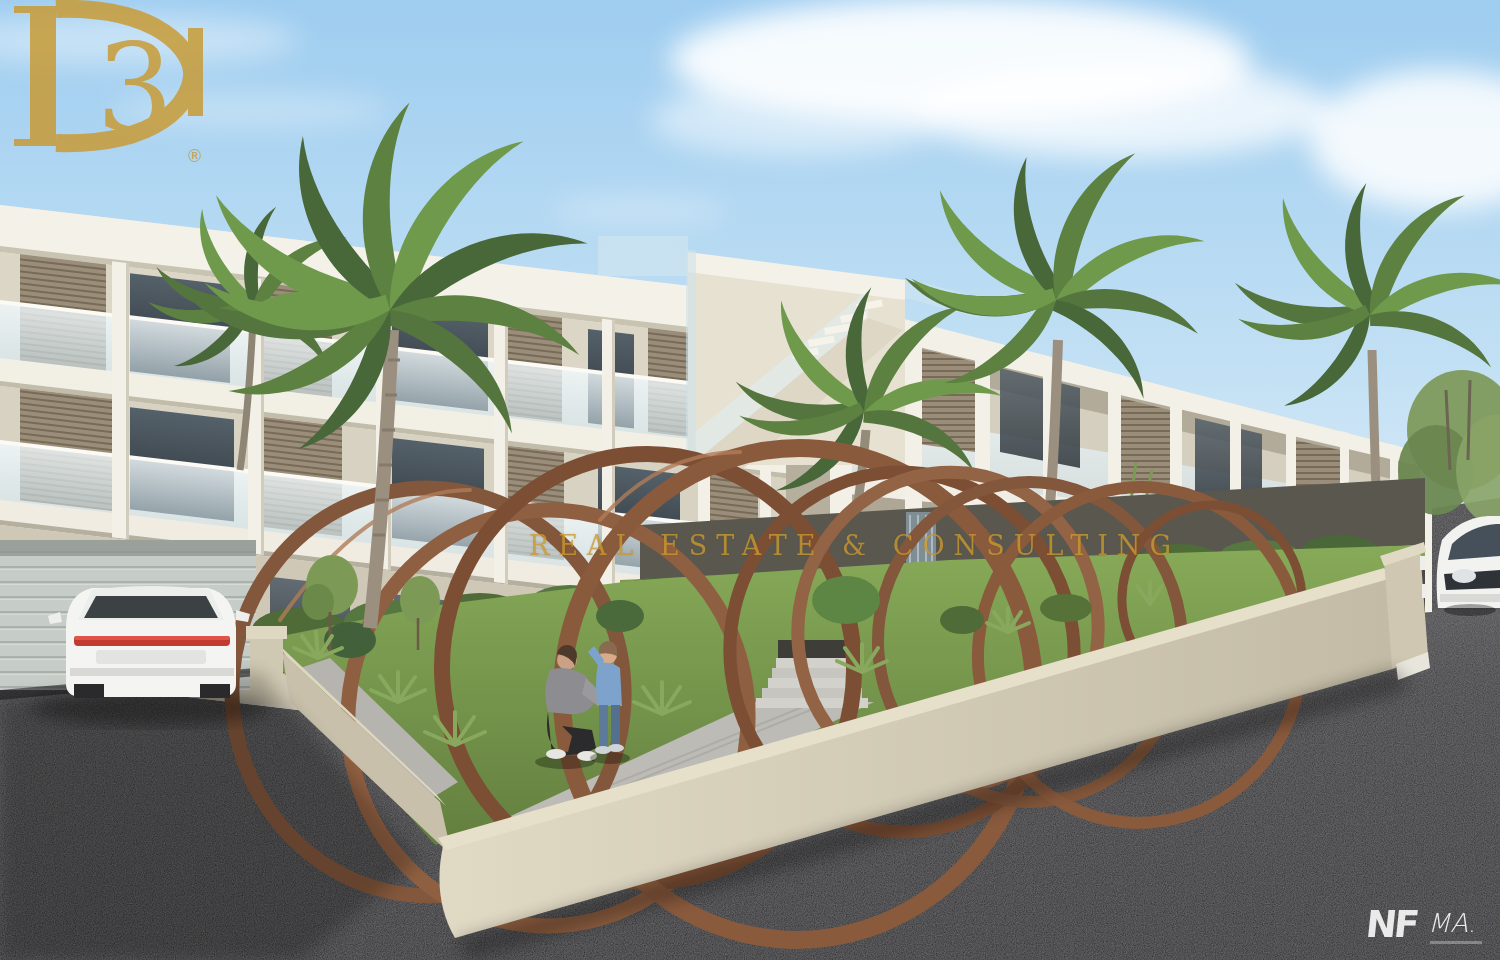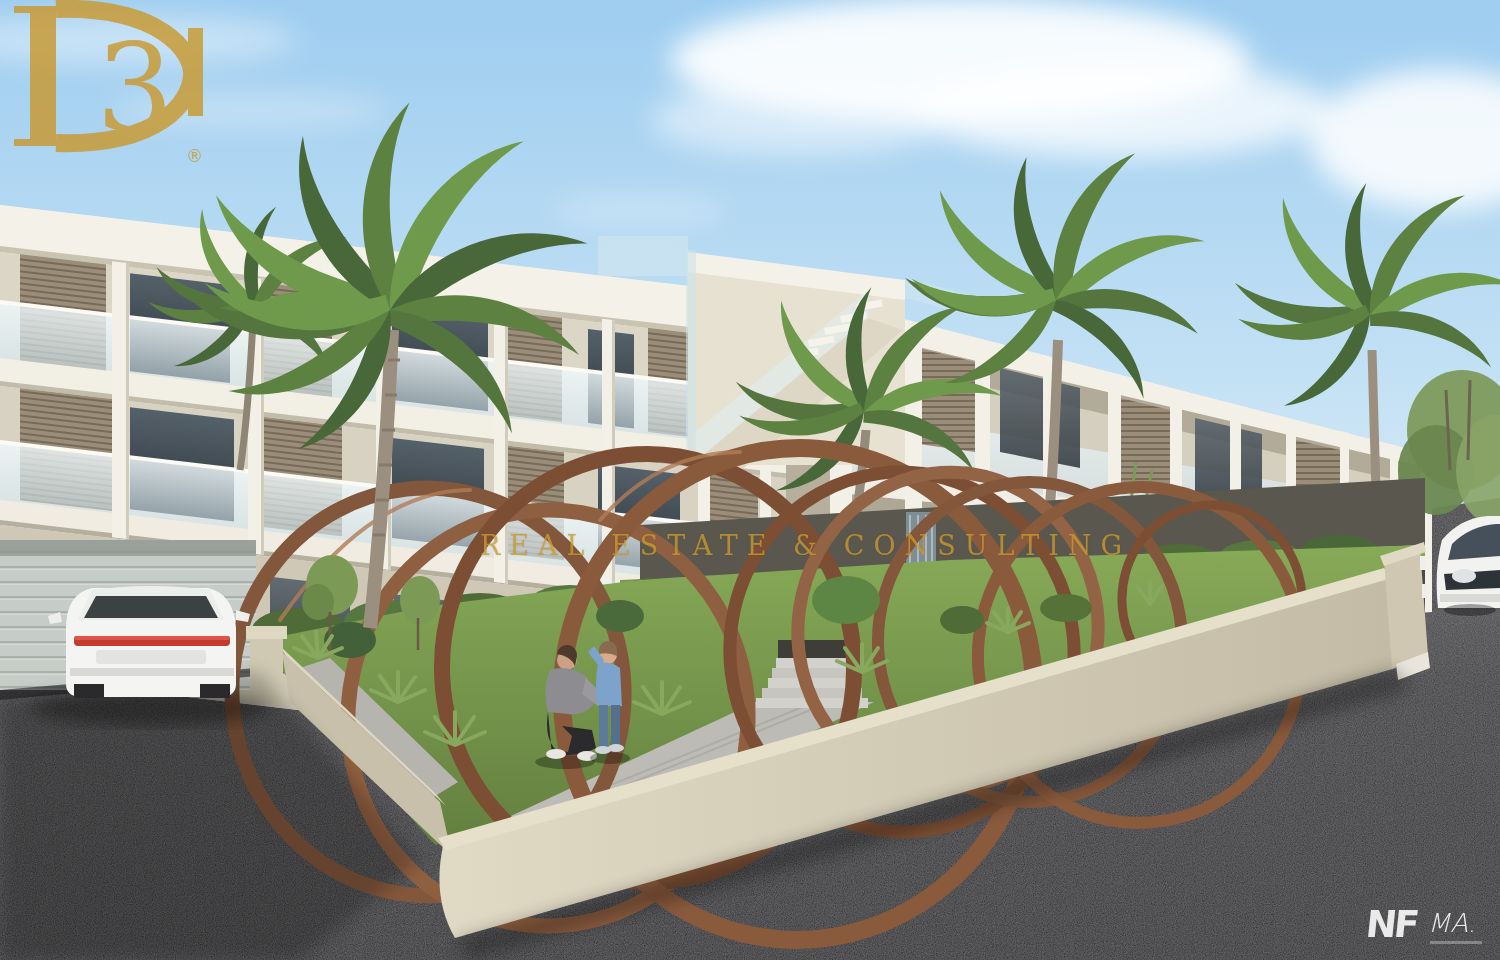--- a/index.html
+++ b/index.html
@@ -4,21 +4,21 @@
 <style>
   html,body{margin:0;padding:0;background:#111;}
   .stage{position:relative;width:1500px;height:960px;overflow:hidden;
          font-family:"DejaVu Sans","Liberation Sans",sans-serif;}
   .stage svg{position:absolute;left:0;top:0;}
   
   .watermark{position:absolute;left:0;top:0;width:1500px;height:960px;
              pointer-events:none;}
   .wm-mark{position:absolute;left:640px;top:383px;width:230px;height:180px;opacity:.82;}
   .wm-numeral{font-family:"DejaVu Serif","Liberation Serif",serif;}
-  .wm-tagline{position:absolute;left:480px;top:530px;width:700px;text-align:left;
+  .wm-tagline{position:absolute;left:480px;top:530px;width:700px;text-align:right;
               font-family:"DejaVu Serif","Liberation Serif",serif;
               font-size:27px;letter-spacing:9px;color:#c9992f;opacity:.8;
               text-shadow:0 0 2px rgba(120,80,10,.25);}
   
   .credits{position:absolute;right:18px;bottom:16px;display:flex;align-items:flex-start;
            gap:14px;color:#fff;opacity:.88;}
   .logo-nf{font-size:37px;font-weight:bold;letter-spacing:-3px;line-height:1;
            transform:skewX(-6deg);}
   .logo-ma-wrap{display:flex;flex-direction:column;align-items:flex-start;margin-top:4px;}
   .logo-ma{font-size:26px;font-weight:300;letter-spacing:0px;line-height:1;

